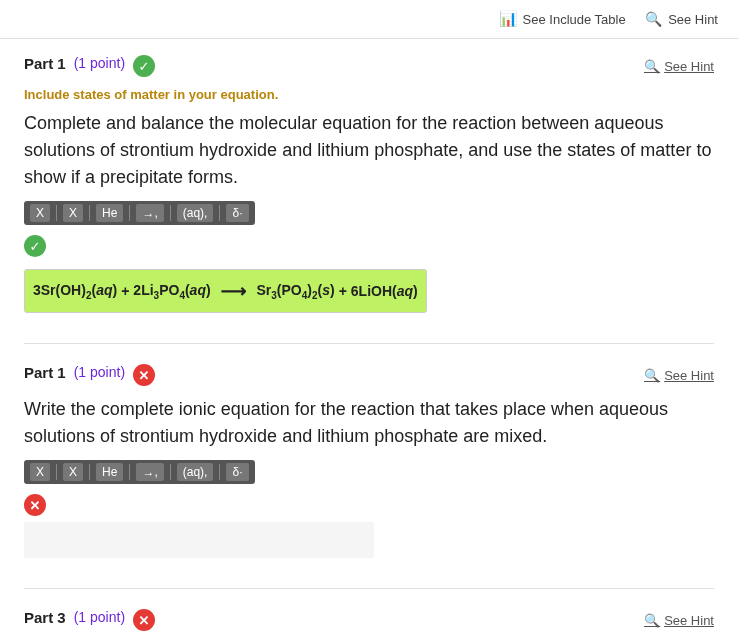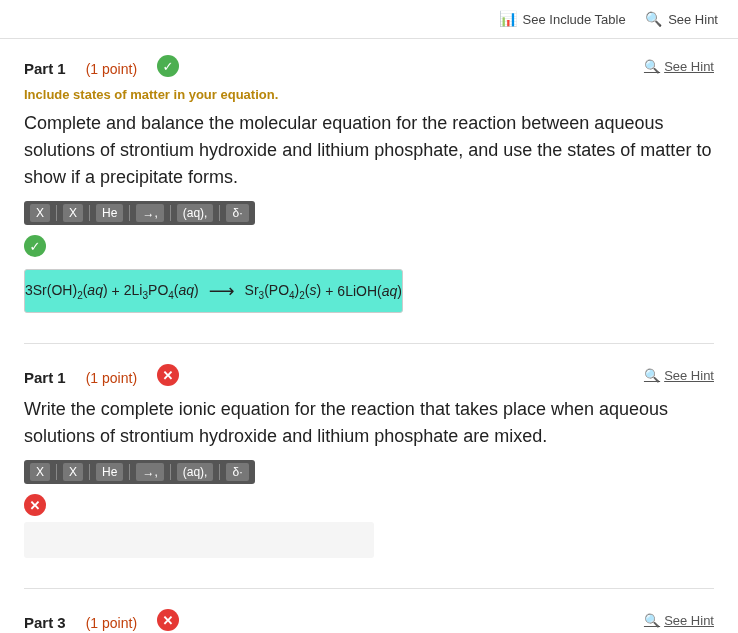--- a/index.html
+++ b/index.html
@@ -41,32 +41,32 @@
 
     .part-header {
       display: flex;
       align-items: center;
       justify-content: space-between;
       margin-bottom: 10px;
     }
 
     .part-header-left {
       display: flex;
-      align-items: flex-end;
-      gap: 20px;
+      align-items: flex-start;
+      gap: 8px;
     }
 
     .part-title {
       font-weight: bold;
       font-size: 15px;
     }
 
     .part-points {
       font-size: 14px;
-      color: #c2410c;
+      color: #6d28d9;
     }
 
     .see-hint {
       display: flex;
       align-items: center;
       gap: 4px;
       color: #555;
       font-size: 13px;
       cursor: pointer;
       text-decoration: underline;
@@ -145,25 +145,26 @@
       border: none;
       border-radius: 3px;
       min-height: 36px;
       width: 350px;
       display: block;
     }
 
     .equation-box {
       border: 1px solid #ccc;
       border-radius: 3px;
-      padding: 10px 0;
+      padding: 10px 8px;
       display: inline-block;
       font-size: 14px;
       margin-top: 6px;
-      background: #5eead4;
+      background: #bef264;
+      font-weight: bold;
     }
 
     .eq-row {
       display: flex;
       align-items: center;
       gap: 4px;
       flex-wrap: wrap;
     }
 
     sub { font-size: 10px; }

